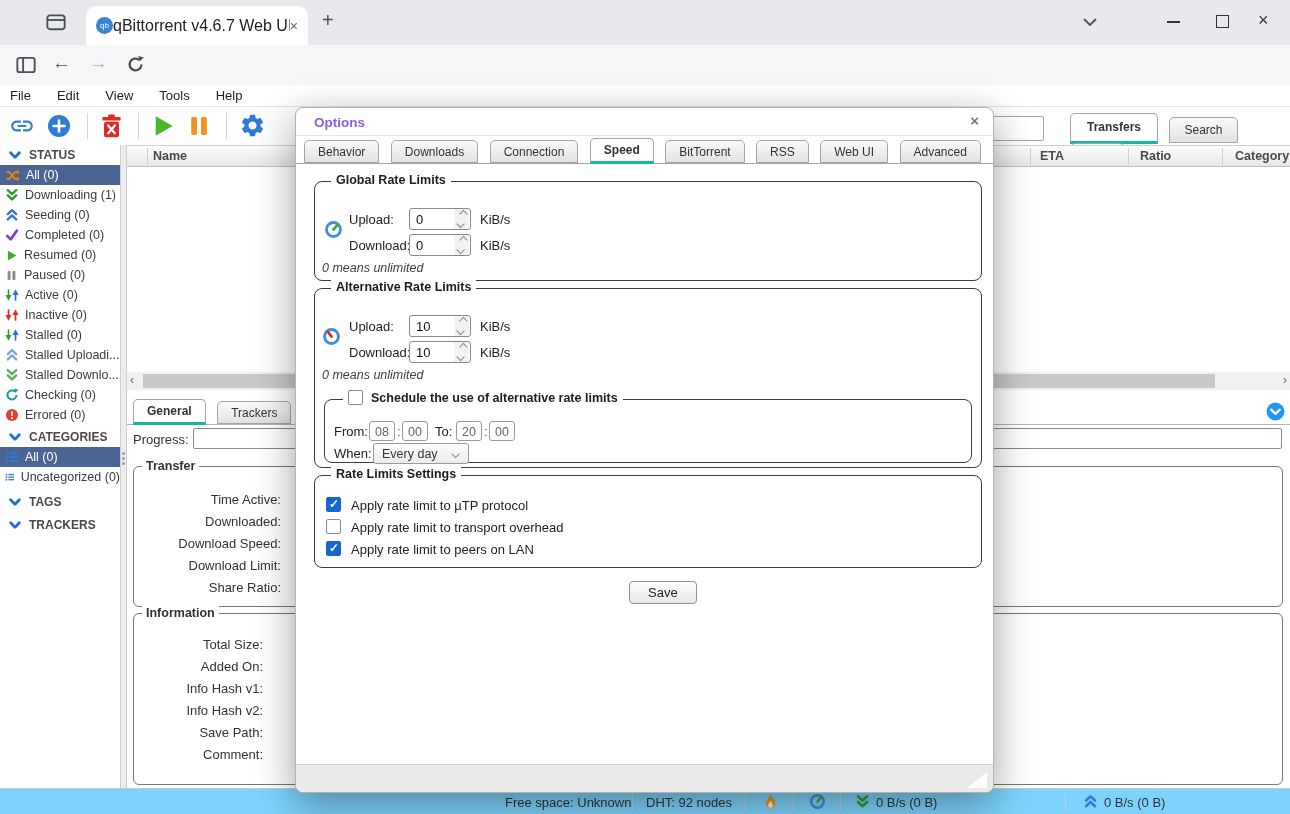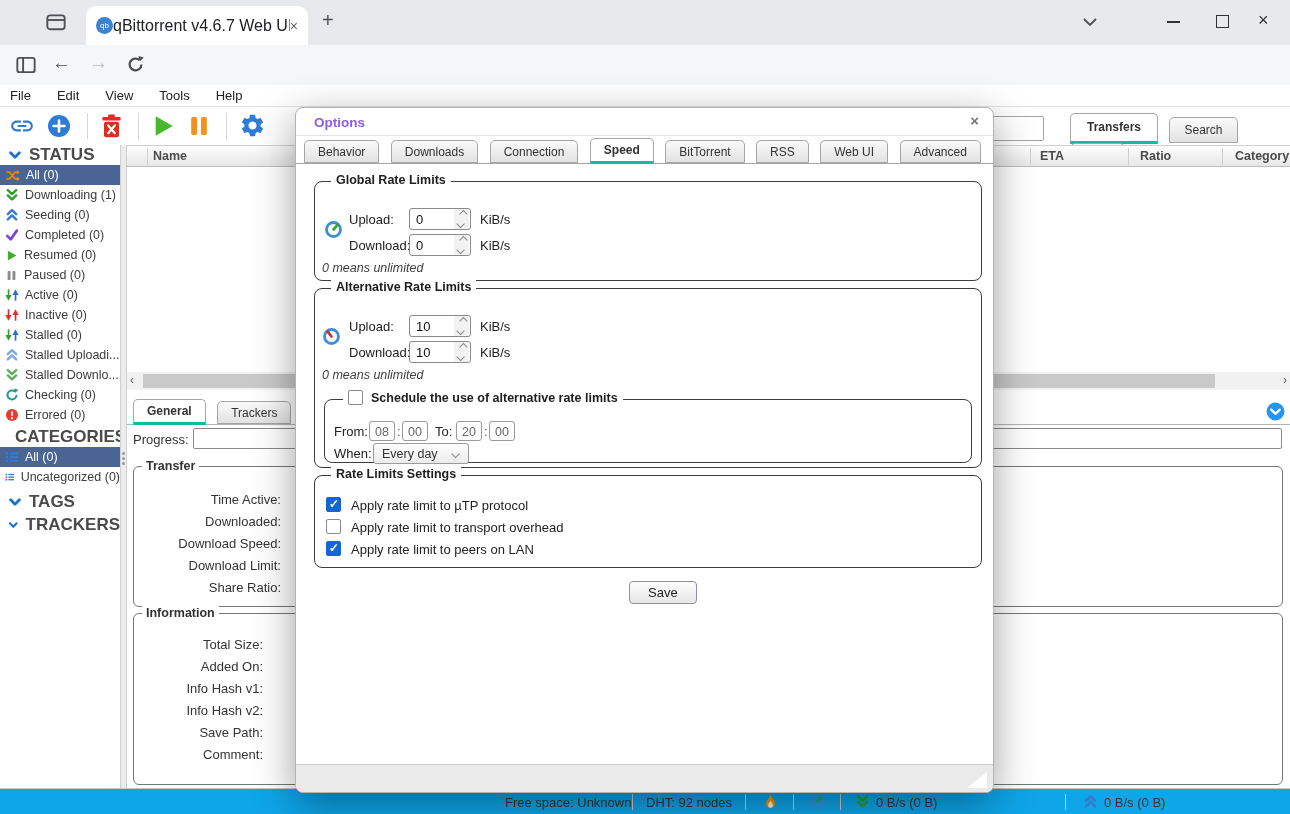--- a/index.html
+++ b/index.html
@@ -29,21 +29,21 @@
 
   
   .qtb{position:absolute;left:0;top:107px;width:1290px;height:38px;background:#fff}
   .tsep{position:absolute;top:6px;width:1px;height:26px;background:#d7d7d7}
 
   
   .side{position:absolute;left:0;top:145px;width:120px;bottom:26px;background:#fff}
   .srow{height:20px;display:flex;align-items:center;gap:6px;padding-left:5px;font-size:12.5px;
         color:#3c3c3c;white-space:nowrap;overflow:hidden;cursor:default}
   .srow.sel{background:#4a6494;color:#fff}
-  .shead{height:20px;display:flex;align-items:center;gap:7px;padding-left:8px;font-size:17px;
+  .shead{height:20px;display:flex;align-items:center;gap:7px;padding-left:8px;font-size:12px;
          font-weight:bold;color:#4a4a4a}
   .split{position:absolute;left:120px;top:145px;width:7px;bottom:26px;background:#ececec;
          border-left:1px solid #cfcfcf;border-right:1px solid #cfcfcf;box-sizing:border-box}
   .split .dots{position:absolute;left:1px;top:305px;width:3px}
   .split .dots i{display:block;width:3px;height:3px;border-radius:50%;background:#9a9a9a;margin:2px 0}
 
   
   .thead{position:absolute;left:127px;top:145px;width:1163px;height:22px;
          background:linear-gradient(#fdfdfd,#e7e7e7);border-top:1px solid #d0d0d0;border-bottom:1px solid #bdbdbd;box-sizing:border-box}
   .thead span{position:absolute;top:3px;font-size:12.5px;font-weight:600;color:#4a4a4a}
@@ -94,21 +94,21 @@
   .cb.on{background:#1666d0;border-color:#1666d0}
   .cb.on::after{content:"✓";position:absolute;left:2px;top:-1px;color:#fff;font-size:12px;font-weight:bold}
   .btn{position:absolute;padding:3px 18px;border:1px solid #8f8f9d;border-radius:4px;
        background:linear-gradient(#fdfdfd,#e6e6e6);font-size:13px;color:#222}
   .dfoot{position:absolute;left:0;bottom:0;width:100%;height:28px;background:#eaeaea;border-top:1px solid #cfcfcf;
          border-radius:0 0 8px 8px;box-sizing:border-box}
   .resize{position:absolute;right:6px;bottom:4px;width:0;height:0;border-style:solid;
           border-width:0 0 16px 20px;border-color:transparent transparent #fff transparent}
 
   
-  .sbar{position:absolute;left:0;bottom:0;width:1290px;height:26px;background:#0ea5e9;border-top:1px solid #c9c9c9;box-sizing:border-box}
+  .sbar{position:absolute;left:0;bottom:0;width:1290px;height:26px;background:#7dd3fc;border-top:1px solid #c9c9c9;box-sizing:border-box}
   .sbar .txt{position:absolute;top:6px;font-size:13px;color:#333;white-space:nowrap}
   .sbar .sep{position:absolute;top:5px;width:1px;height:16px;background:#cdcdcd}
 </style>
 </head>
 <body>
 
 <svg width="0" height="0" style="position:absolute">
   <defs>
     <symbol id="sym-chevdd" viewBox="0 0 16 16">
         <g fill="none" stroke="currentColor" stroke-width="2.8" stroke-linecap="round" stroke-linejoin="round">

